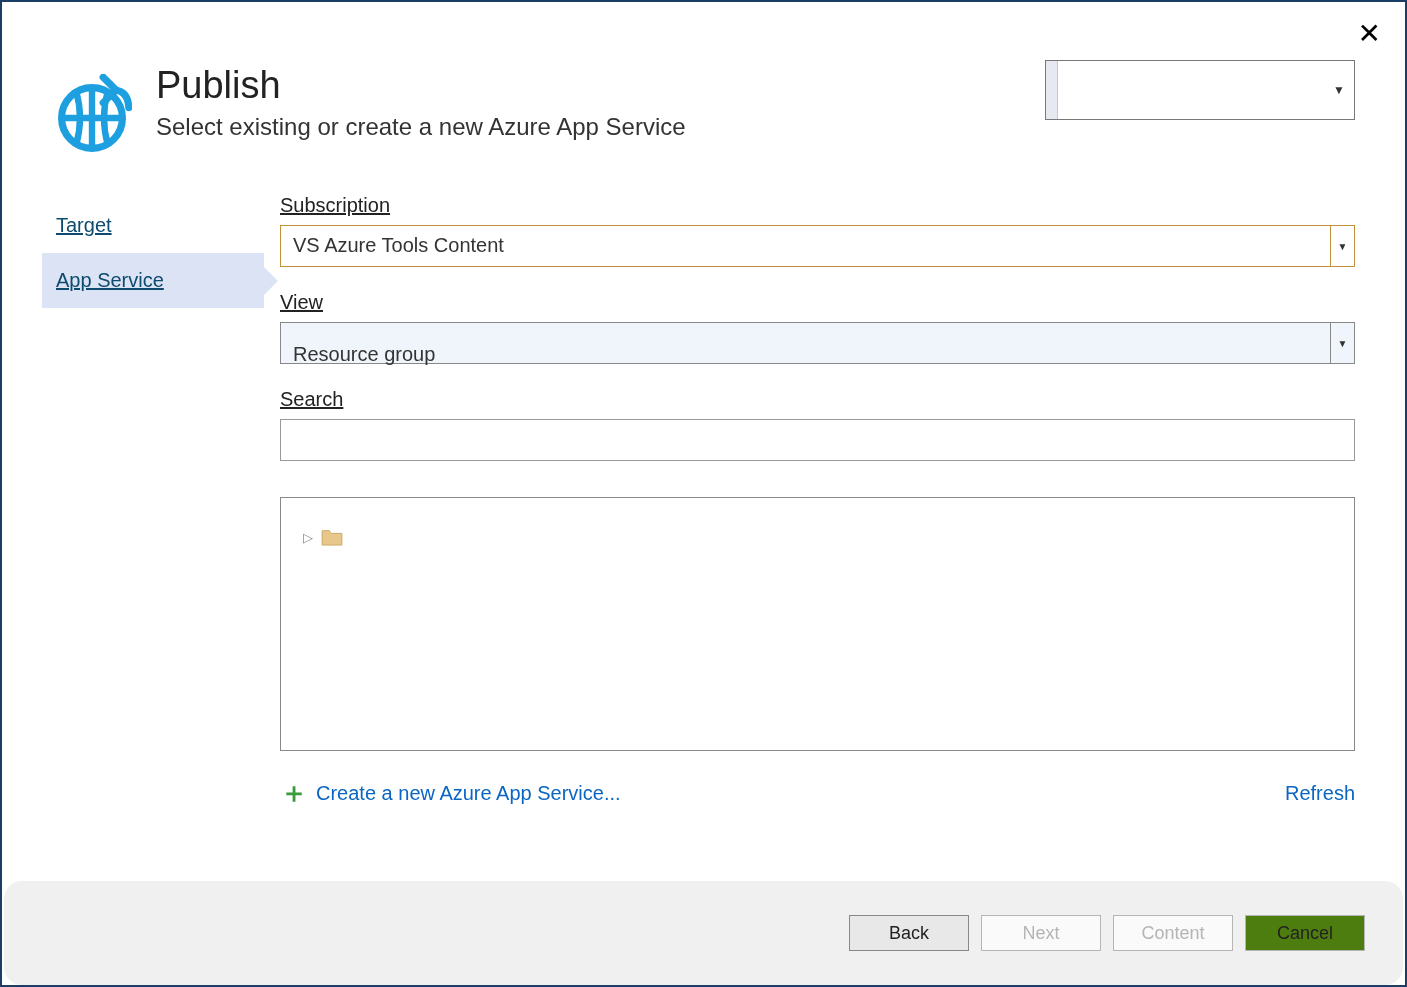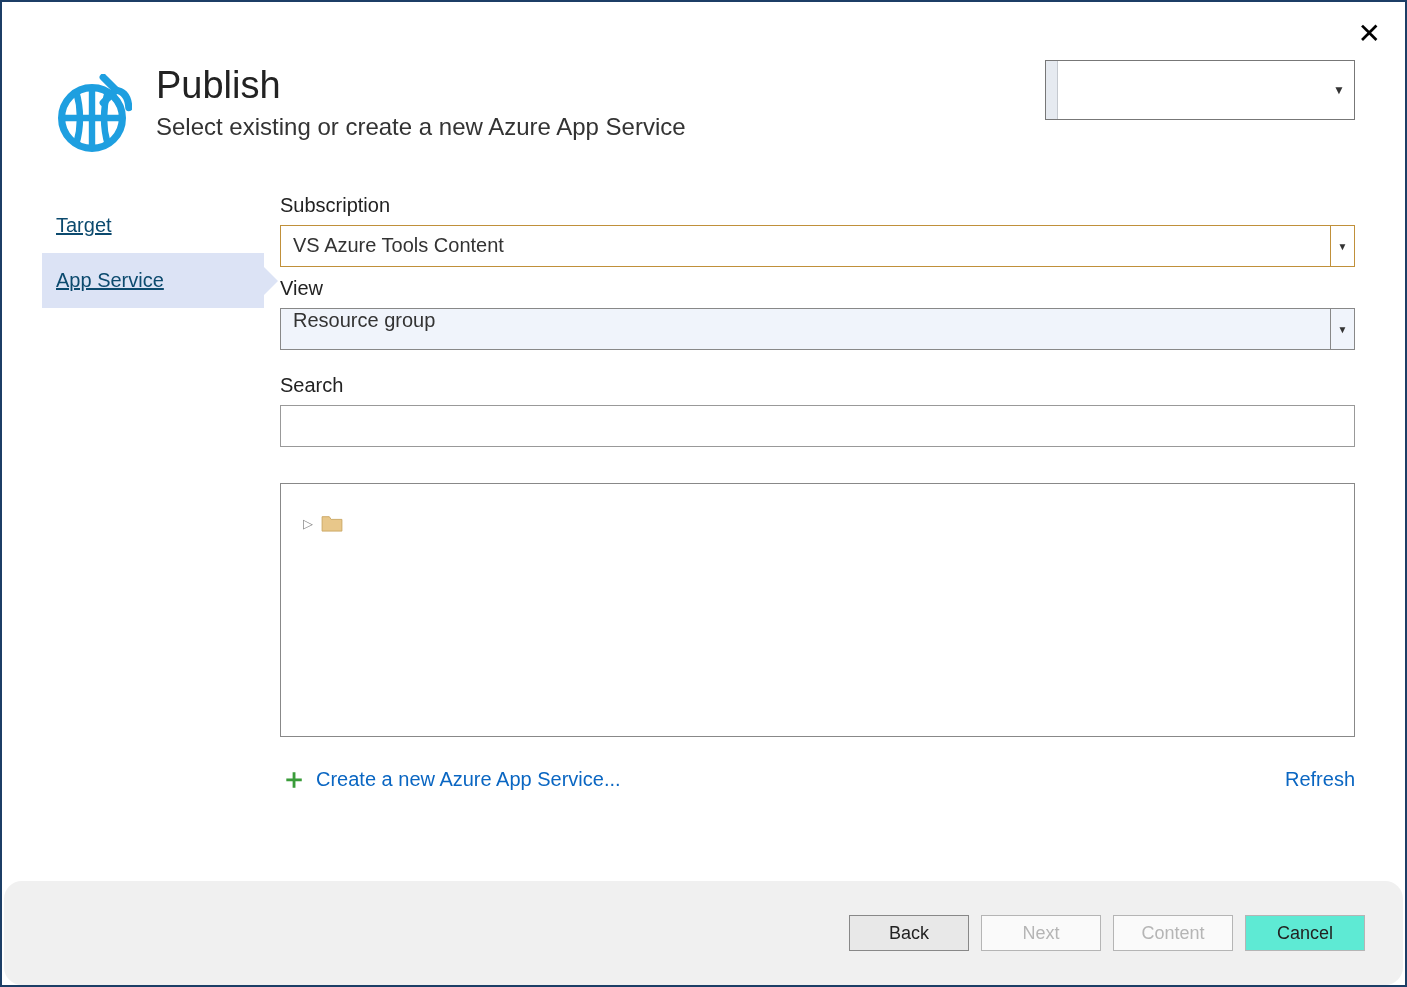--- a/index.html
+++ b/index.html
@@ -113,27 +113,28 @@
     .main {
       flex: 1;
       padding-right: 50px;
       padding-left: 16px;
     }
     .field-label {
       font-size: 20px;
       color: #222;
       margin-bottom: 8px;
       margin-top: 4px;
+      text-decoration: underline;
     }
     .subscription-select {
       width: 100%;
       height: 42px;
       border: 1px solid #c0903a;
       display: flex;
-      margin-bottom: 10px;
+      margin-bottom: 24px;
     }
     .subscription-value {
       flex: 1;
       padding: 8px 12px;
       font-size: 20px;
       color: #333;
       background: #fff;
     }
     .subscription-chevron {
       width: 24px;
@@ -149,21 +150,21 @@
     .view-select {
       width: 100%;
       height: 42px;
       border: 1px solid #888;
       display: flex;
       margin-bottom: 24px;
       background: #f0f4fb;
     }
     .view-value {
       flex: 1;
-      padding: 0 12px;
+      padding: 20px 12px;
       font-size: 20px;
       color: #333;
     }
     .view-chevron {
       width: 24px;
       border-left: 1px solid #888;
       display: flex;
       align-items: center;
       justify-content: center;
       font-size: 10px;
@@ -244,21 +245,21 @@
       justify-content: flex-end;
       align-items: center;
       gap: 12px;
       padding-right: 38px;
       border-radius: 18px;
     }
     .footer-btn {
       width: 120px;
       height: 36px;
       border: 1px solid #b5b5b5;
-      background: #5eead4;
+      background: #4d7c0f;
       font-size: 18px;
       color: #222;
       cursor: pointer;
     }
     .footer-btn.primary {
       background: #e8e8e8;
       border: 1px solid #888;
     }
     .footer-btn.disabled {
       color: #b5b5b5;

